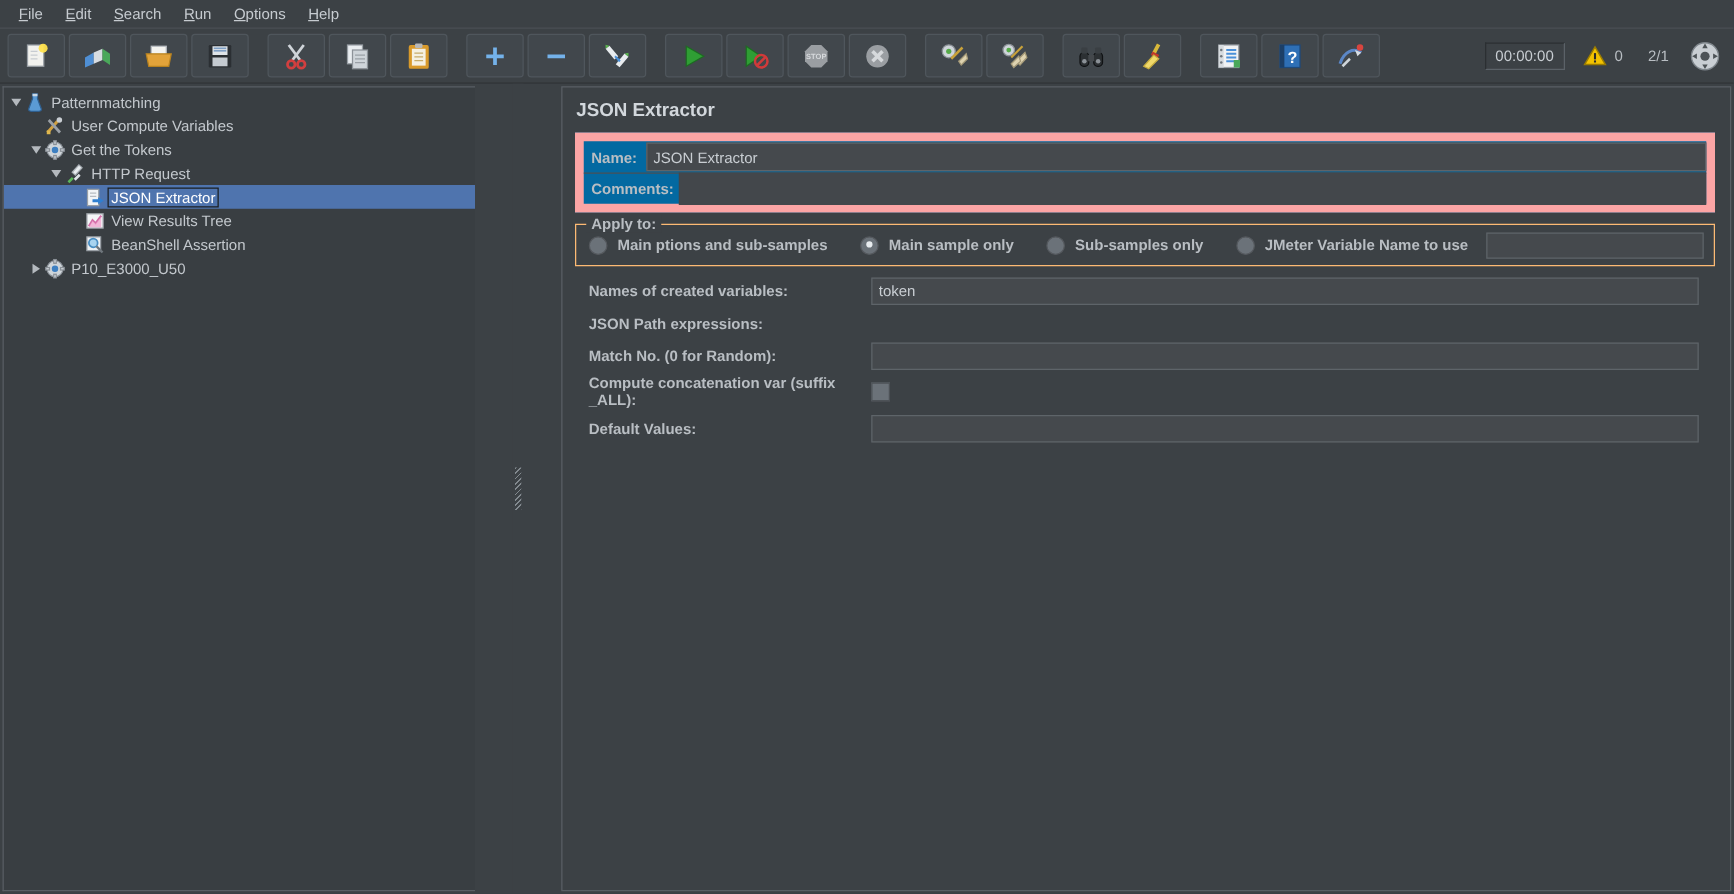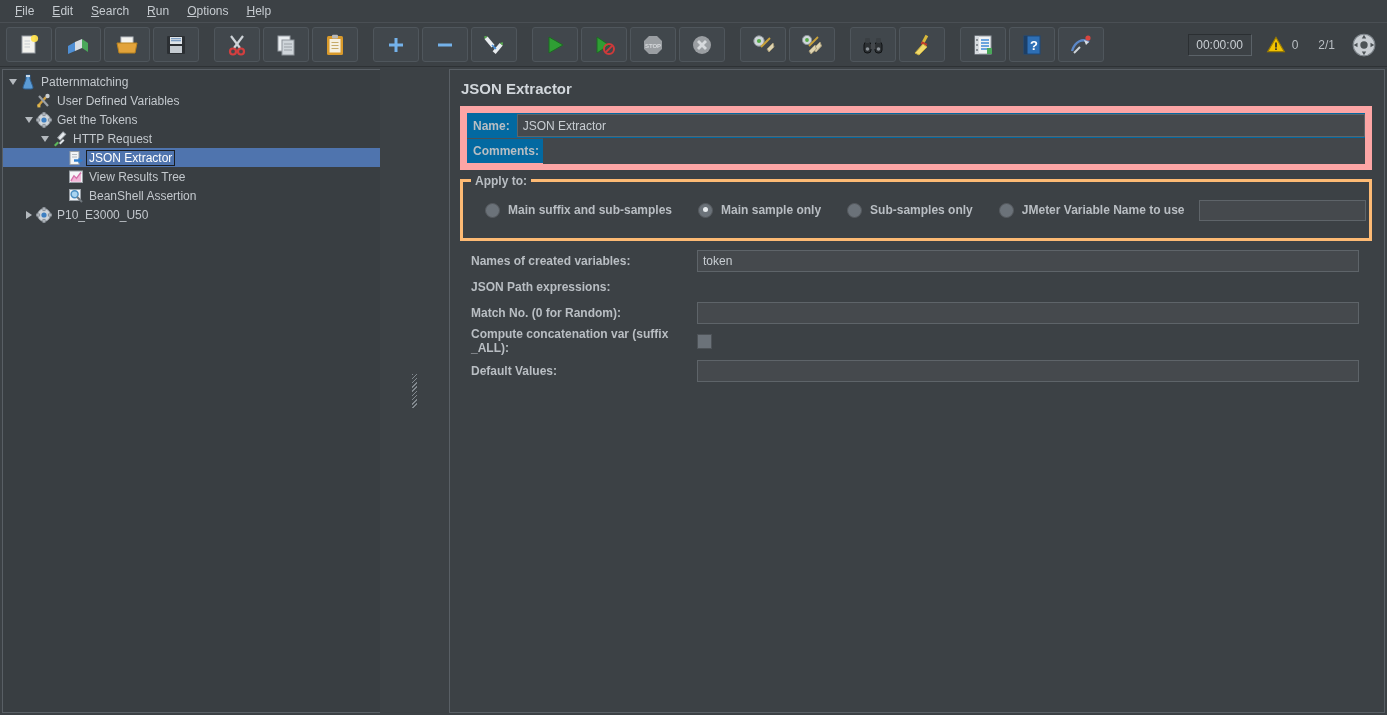--- a/index.html
+++ b/index.html
@@ -65,21 +65,21 @@
   .row-name .lbl{font-size:12px;font-weight:bold;color:#b9bec3;padding:0 7px 0 6px;}
   .inp{background:#45494d;border:1px solid #5e6469;color:#c9ced3;font-family:"Liberation Sans",sans-serif;
        font-size:12px;padding:3px 5px;outline:none;box-sizing:border-box;}
   .inp::placeholder{color:#7d848a;}
   .name-inp{flex:1 1 auto;height:23px;margin-right:0;border-left:1px solid #5e6469;}
   .row-comment{display:flex;align-items:center;height:24px;border-top:1px solid #4a5055;}
   .row-comment .lbl{font-size:12px;font-weight:bold;color:#b9bec3;padding:0 4px 0 6px;}
   .comment-inp{flex:1 1 auto;height:22px;background:#43474b;border:none;color:#c9ced3;font-size:12px;padding:2px 5px;outline:none;}
 
   
-  .fs{border:3px solid #fdba74;margin-top:9px;padding:12px;position:relative;}
+  .fs{border:1px solid #fdba74;margin-top:9px;padding:0;position:relative;}
   .fs-legend{position:absolute;top:-8px;left:8px;background:#3c4145;padding:0 4px;font-size:12px;font-weight:bold;color:#b9bec3;}
   .fs-body{display:flex;align-items:center;height:32px;padding:0 0 0 10px;gap:0;}
   .radio-wrap{display:flex;align-items:center;cursor:pointer;}
   .radio{width:13px;height:13px;border-radius:50%;background:#6b7279;border:1px solid #55595e;
          display:inline-block;flex:0 0 auto;position:relative;}
   .radio.on{background:#6b7279;}
   .radio.on::after{content:"";position:absolute;left:3.5px;top:3.5px;width:5px;height:5px;border-radius:50%;background:#e8ecef;}
   .radio-lbl{font-size:12px;font-weight:bold;color:#b9bec3;margin:0 0 0 8px;white-space:nowrap;}
   .var-inp{height:21px;flex:1 1 auto;margin:0 8px 0 14px;}
 
@@ -400,21 +400,21 @@
           <div class="tnode" style="padding-left: 19px;">
             <span class="twist"></span>
             <span class="tico">
               <svg width="16" height="16" viewBox="0 0 16 16">
                 <line x1="2" y1="13" x2="10" y2="4" stroke="#d0a040" stroke-width="2.4"></line>
                 <circle cx="11.5" cy="3" r="2.2" fill="#c9ced3"></circle>
                 <line x1="3" y1="3" x2="12" y2="13" stroke="#9aa0a6" stroke-width="2.2"></line>
                 <rect x="1.4" y="11.4" width="3" height="3" fill="#e0b84e"></rect>
               </svg>
             </span>
-            <span class="tnode-label">User Defined Variables</span>
+            <span class="tnode-label">User Compute Variables</span>
           </div>
           <div class="tnode" style="padding-left: 19px;">
             <span class="twist">
               <span class="tri-d"></span>
             </span>
             <span class="tico">
               <svg width="16" height="16" viewBox="0 0 16 16">
                 <circle cx="8" cy="8" r="6.4" fill="#cfd5da" stroke="#8a9097"></circle>
                 <circle cx="8" cy="8" r="2.6" fill="#3d7fc1"></circle>
                 <g fill="#cfd5da" stroke="#8a9097">
@@ -514,21 +514,21 @@
             <span class="lbl">Comments:</span>
             <input class="comment-inp" type="text" value="" style="">
           </div>
         </div>
 
         <div class="fs">
           <span class="fs-legend">Apply to:</span>
           <div class="fs-body">
             <label class="radio-wrap">
               <span class="radio"></span>
-              <span class="radio-lbl">Main suffix and sub-samples</span>
+              <span class="radio-lbl">Main ptions and sub-samples</span>
             </label>
             <label class="radio-wrap" style="margin-left:26px;">
               <span class="radio on"></span>
               <span class="radio-lbl">Main sample only</span>
             </label>
             <label class="radio-wrap" style="margin-left:26px;">
               <span class="radio"></span>
               <span class="radio-lbl">Sub-samples only</span>
             </label>
             <label class="radio-wrap" style="margin-left:26px;">

